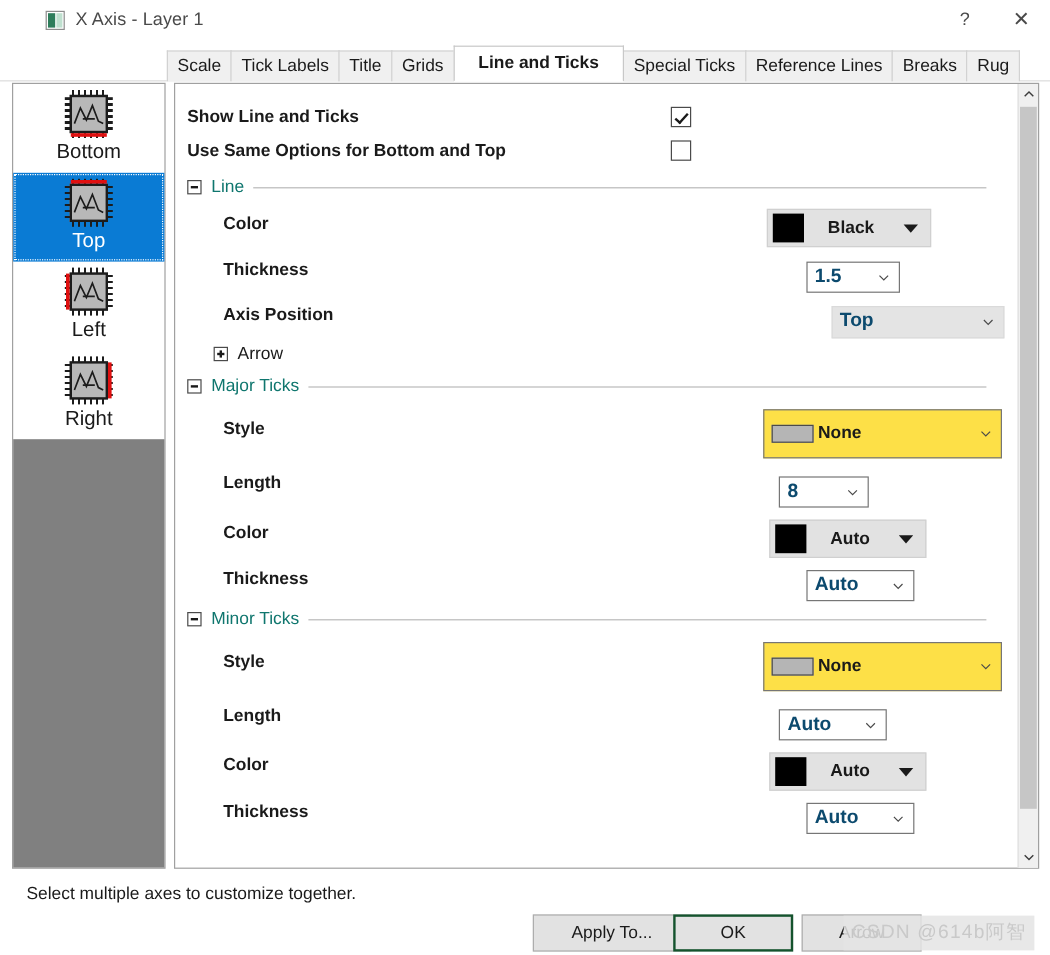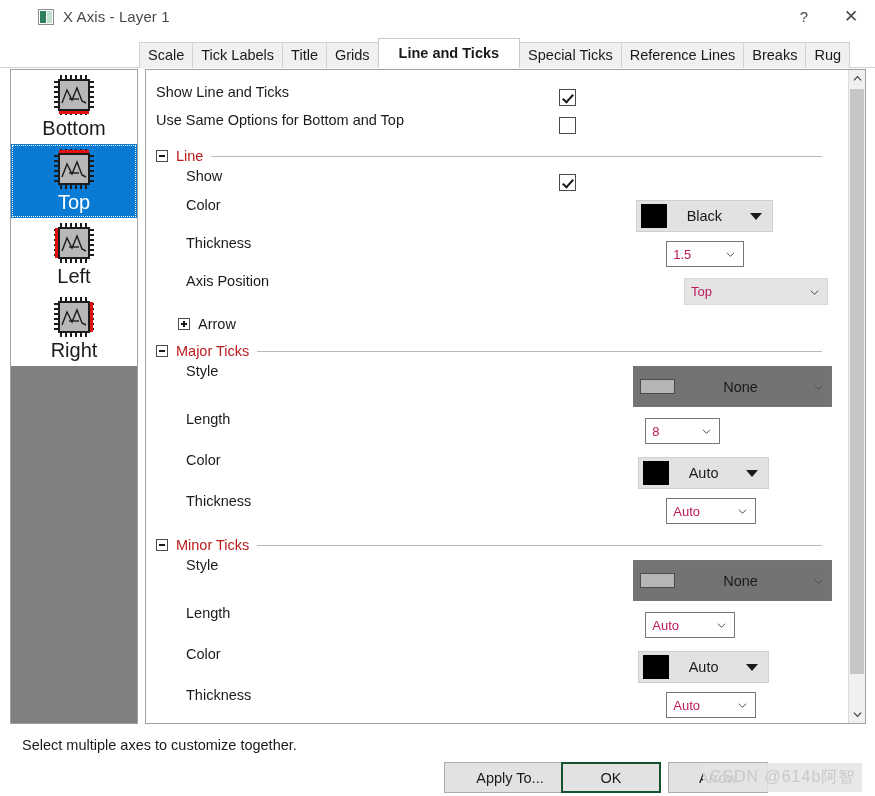--- a/index.html
+++ b/index.html
@@ -174,21 +174,21 @@
   .axis-icon .hl.t { left: 5px; top: 1px; width: 30px; height: 3px; }
   .axis-icon .hl.b { left: 5px; bottom: 1px; width: 30px; height: 3px; }
   .axis-icon .hl.l { top: 5px; left: 1px; width: 3px; height: 30px; }
   .axis-icon .hl.r { top: 5px; right: 1px; width: 3px; height: 30px; }
   .axis-icon .curve {
     position: absolute;
     left: 7px; top: 9px;
     width: 26px; height: 22px;
   }
   .axis-label {
-    font-size: 20px;
+    font-size: 17px;
     color: #1a1a1a;
     margin-top: 3px;
     line-height: 1;
   }
   .axis-filler { flex: 1; background: #808080; }
 
   
   .settings-pane {
     flex: 1;
     margin-left: 7px;
@@ -205,23 +205,24 @@
     position: relative;
     overflow: hidden;
   }
   .settings-inner {
     padding: 14px 0 0 0;
     position: relative;
   }
 
   .row {
     display: flex;
-    align-items: flex-start;
+    align-items: center;
     height: 25px;
     position: relative;
+    font-weight: bold;
   }
   .row-label {
     color: #1a1a1a;
     font-size: 14.5px;
     white-space: nowrap;
   }
   .lvl0 { padding-left: 10px; }
   .lvl1 { padding-left: 40px; }
 
   .cb {
@@ -266,21 +267,21 @@
   }
   .expander.plus::after {
     content: "";
     position: absolute;
     left: 4px; top: 2px;
     width: 2px; height: 6px;
     background: #1a1a1a;
   }
   .group-title {
     font-size: 14.5px;
-    color: #b91c1c;
+    color: #0f766e;
     padding-right: 8px;
     white-space: nowrap;
   }
   .group-rule {
     flex: 1;
     height: 1px;
     background: #b9b9b9;
   }
 
   
@@ -330,38 +331,37 @@
     display: flex;
     align-items: center;
     position: relative;
   }
   .combo.gray {
     background: #e4e4e4;
     border: 1px solid #dadada;
   }
   .combo-text {
     margin-left: 6px;
-    font-size: 13px;
-    color: #be185d;
+    font-size: 16px;
+    color: #0c4a6e;
   }
   .chev {
     position: absolute;
     right: 8px; top: 50%;
     margin-top: -4px;
     width: 9px; height: 9px;
   }
 
   .style-combo {
     height: 41px;
-    background: #737373;
+    background: #fde047;
     border: 1px solid #767676;
     display: flex;
     align-items: center;
     position: relative;
-    gap: 44px;
   }
   .style-swatch {
     width: 35px; height: 15px;
     background: #b5b5b5;
     border: 1px solid #4a4a4a;
     margin-left: 6px;
     flex: none;
   }
   .style-text {
     margin-left: 4px;
@@ -556,24 +556,20 @@
           <span class="row-label">Use Same Options for Bottom and Top</span>
           <span class="cb ctl-abs" style="left:413px; top:5px;"></span>
         </div>
 
         <div class="group-head" style="margin-top:4px;">
           <span class="expander"></span>
           <span class="group-title">Line</span>
           <span class="group-rule"></span>
         </div>
 
-        <div class="row lvl1" style="height:29px;">
-          <span class="row-label">Show</span>
-          <span class="cb checked ctl-abs" style="left:413px; top:6px;"></span>
-        </div>
 
         <div class="row lvl1" style="height:38px;">
           <span class="row-label">Color</span>
           <span class="color-btn ctl-abs" style="left:415px; top:3px; width:137px;">
             <span class="color-swatch"></span>
             <span class="color-text">Black</span>
             <span class="color-arrow"></span>
           </span>
         </div>
 

